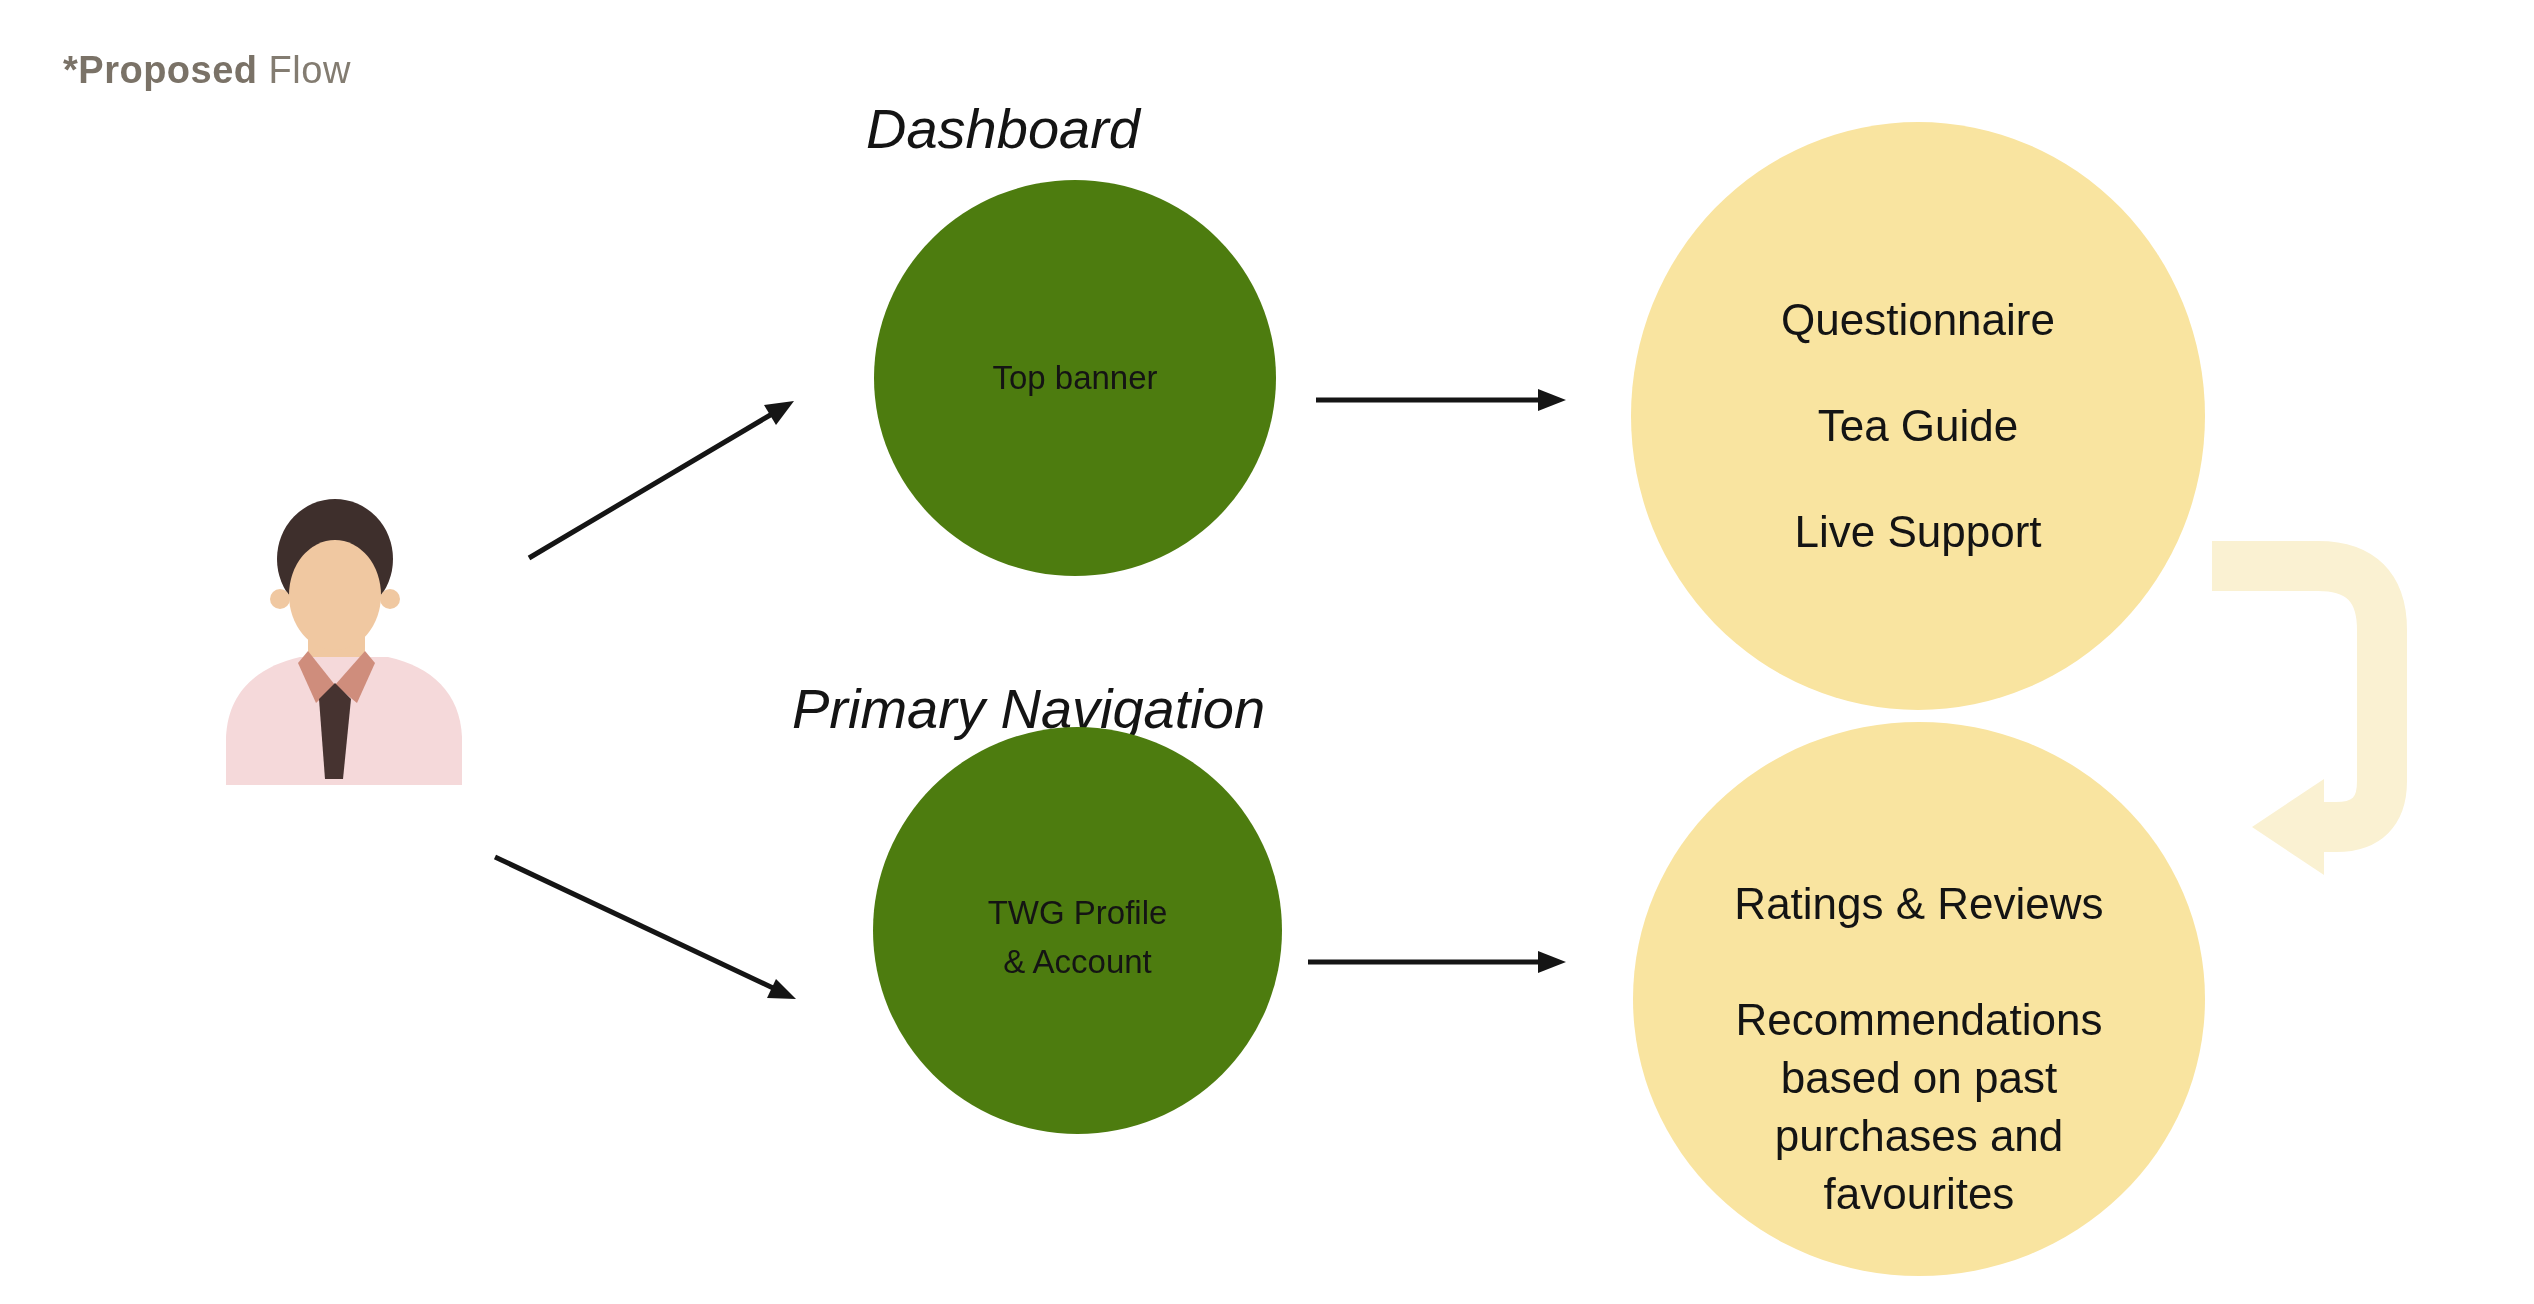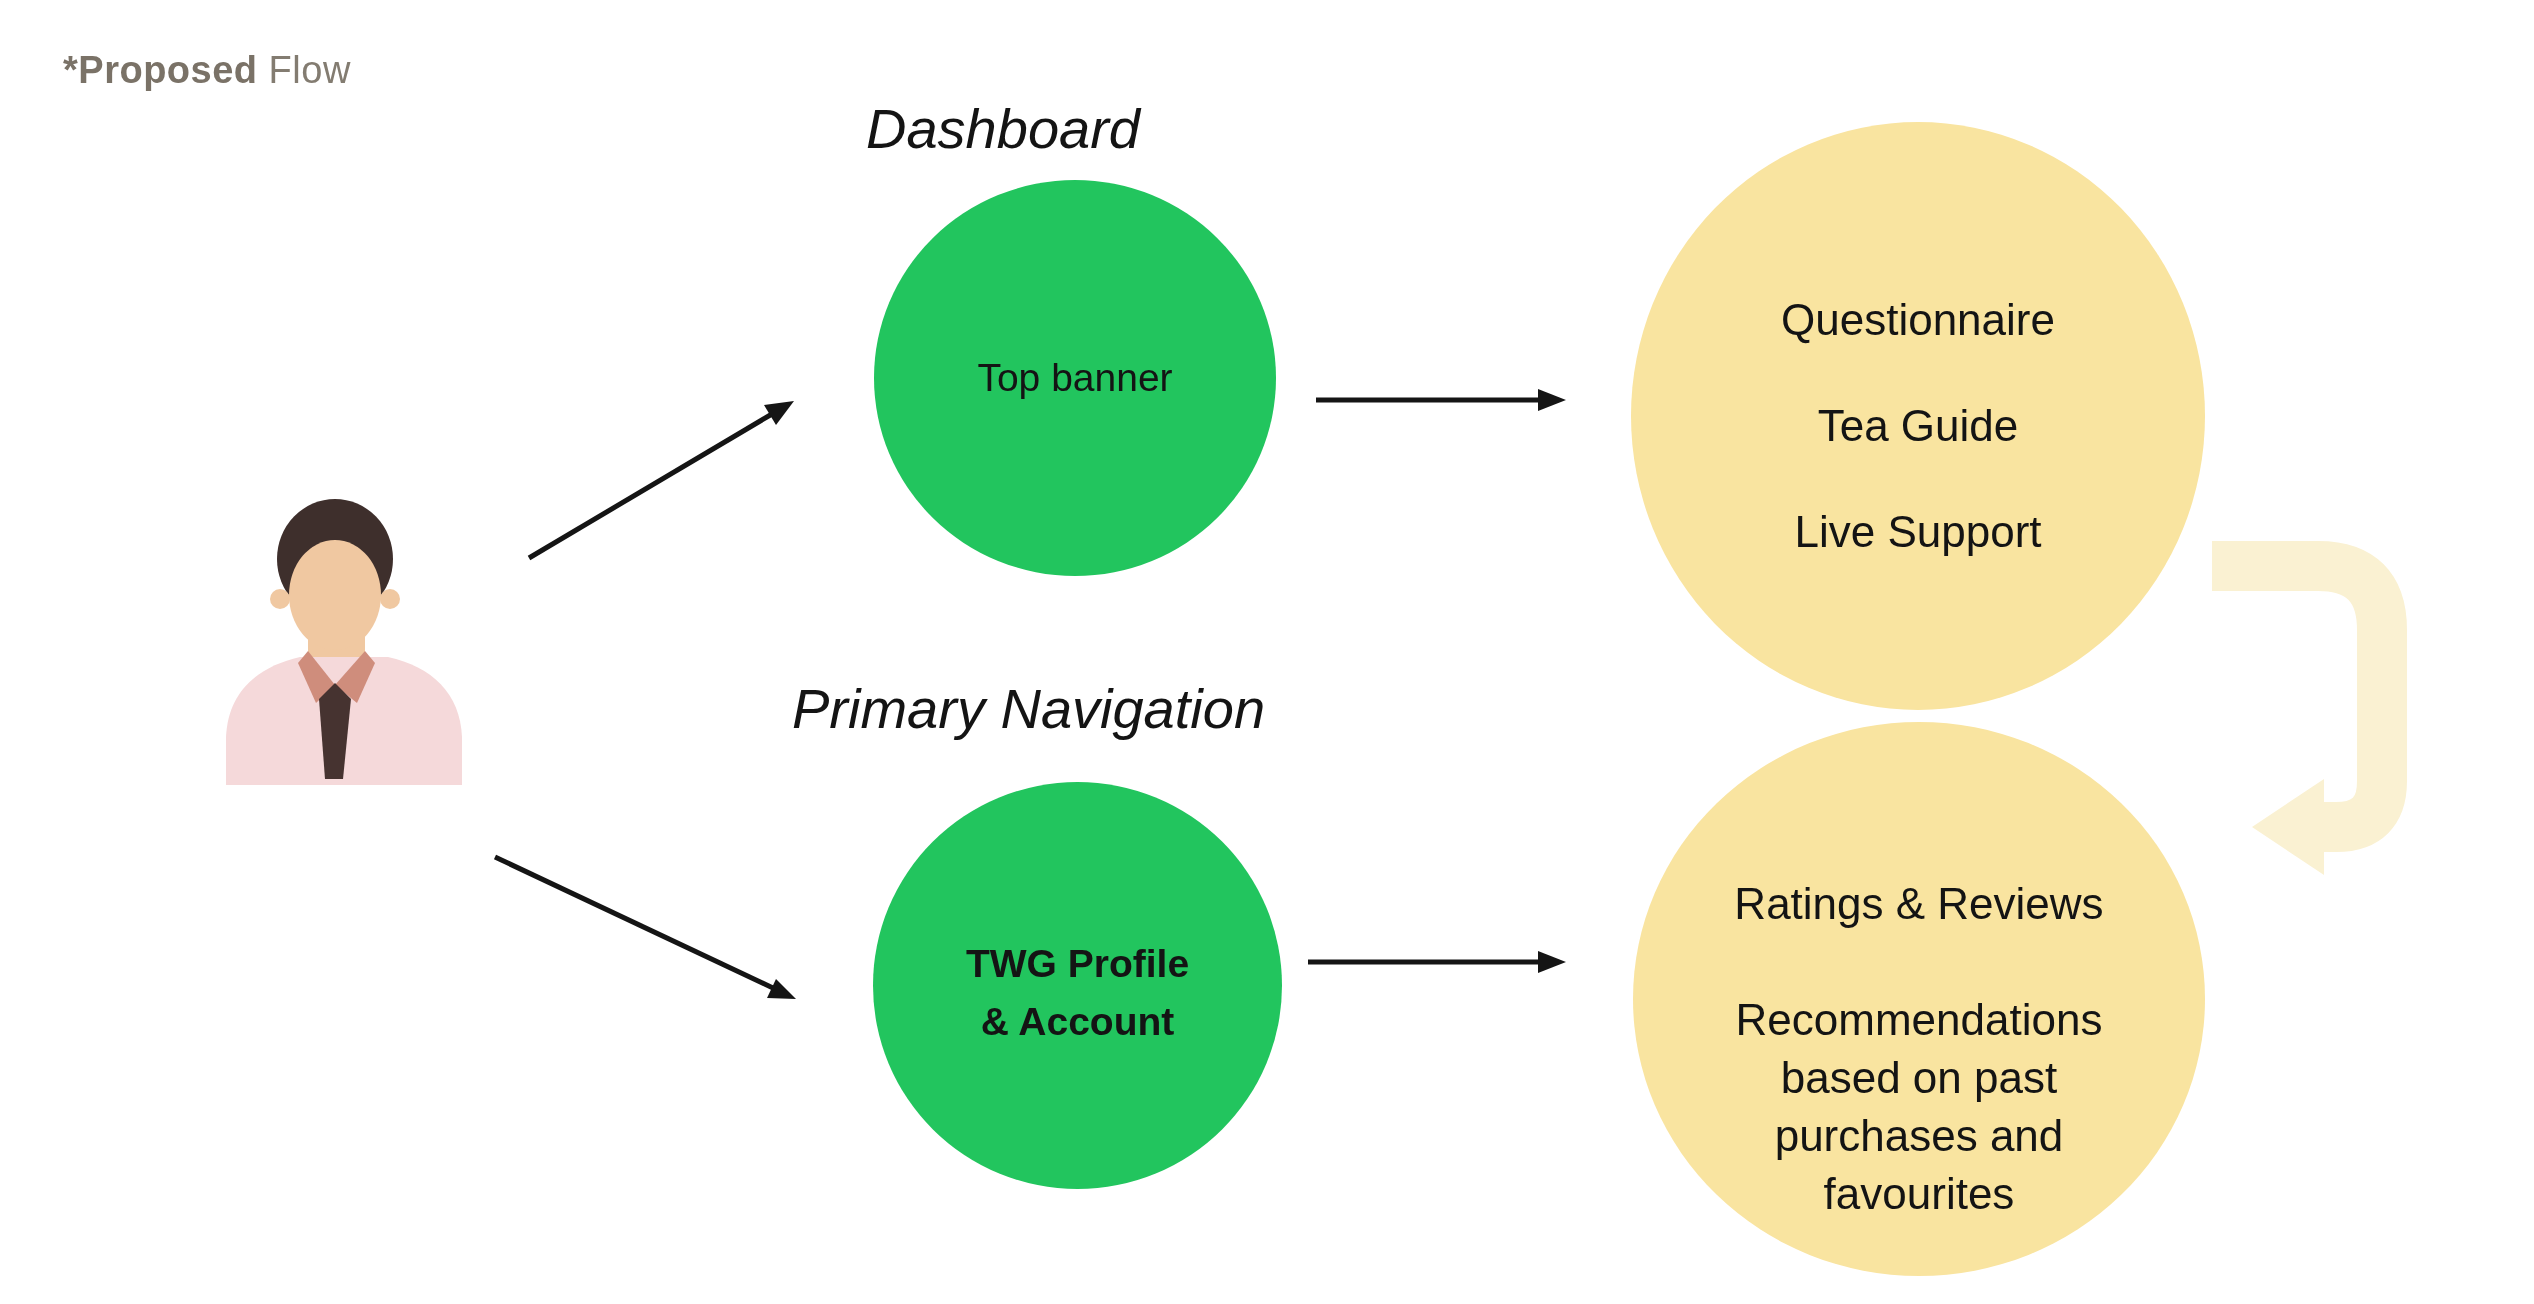--- a/index.html
+++ b/index.html
@@ -41,25 +41,25 @@
   .circle {
     position: absolute;
     border-radius: 50%;
     display: flex;
     flex-direction: column;
     align-items: center;
     justify-content: center;
     text-align: center;
     box-sizing: border-box;
   }
-  .node-circle    { background: #22c55e; font-size: 39px; }
+  .node-circle    { background: #4d7c0f; font-size: 33px; }
   .feature-circle { background: #f9e4a0; font-size: 44px; }
 
   #node-1 { left: 874px; top: 180px; width: 402px; height: 396px; }
-  #node-2 { left: 873px; top: 782px; width: 409px; height: 407px; line-height: 1.48; padding-top: 14px; font-weight: bold; }
+  #node-2 { left: 873px; top: 727px; width: 409px; height: 407px; line-height: 1.48; padding-top: 14px; }
 
   #feature-1 { left: 1631px; top: 122px; width: 574px; height: 588px; gap: 62px; padding-top: 20px; }
   #feature-1 p { margin: 0; line-height: 44px; white-space: nowrap; }
 
   #feature-2 { left: 1633px; top: 722px; width: 572px; height: 554px; gap: 58px; padding-top: 100px; }
   #feature-2 p { margin: 0; width: 380px; line-height: 58px; }
 
   
   .avatar {
     position: absolute;

